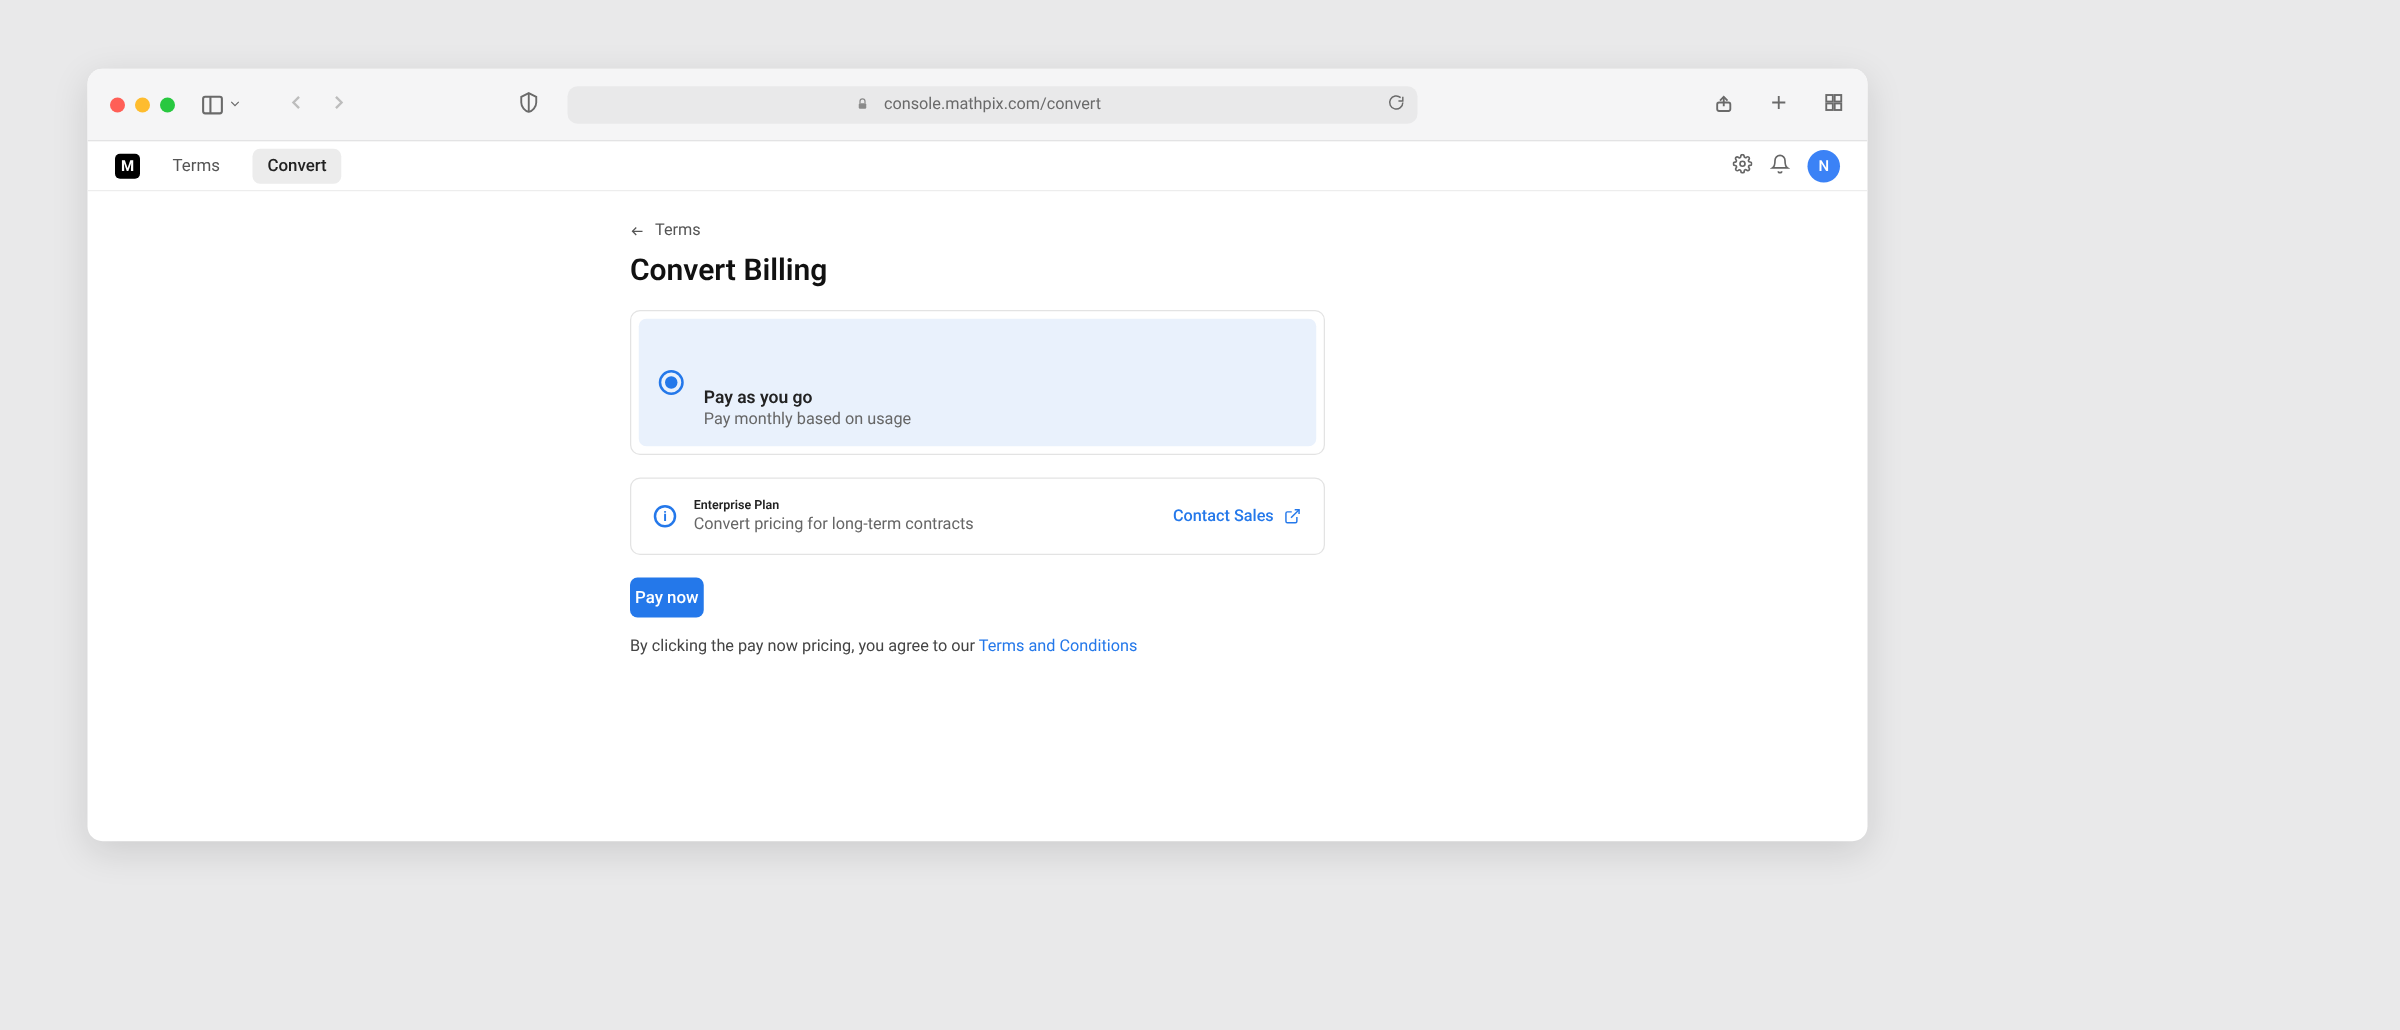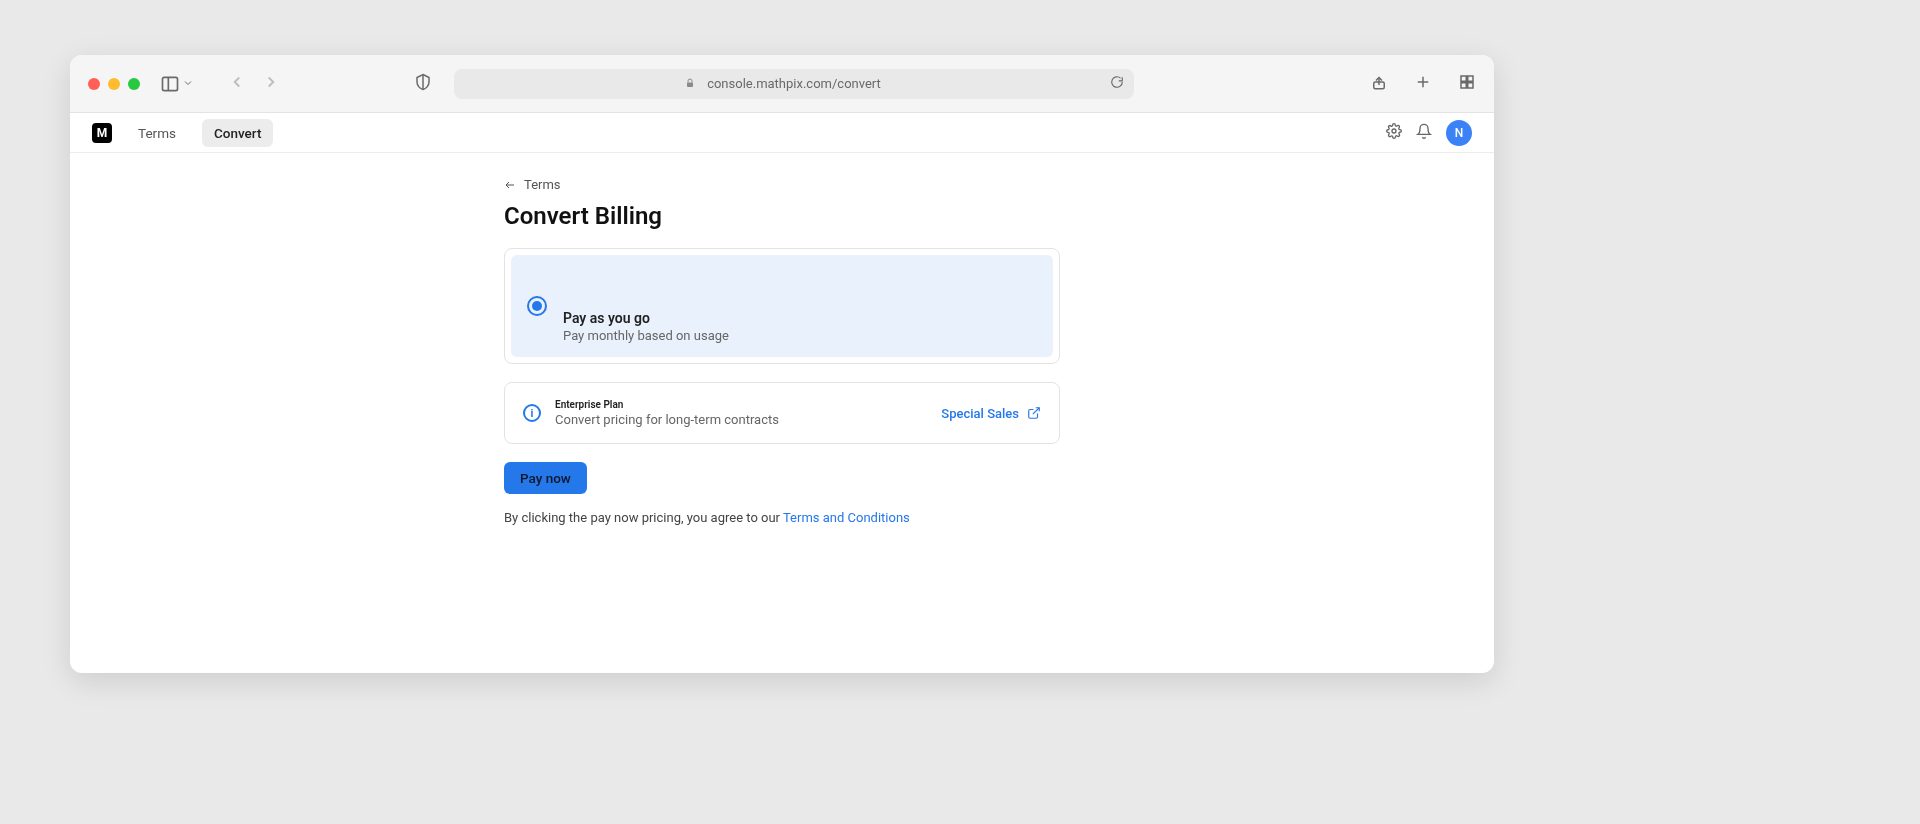--- a/index.html
+++ b/index.html
@@ -119,23 +119,23 @@
   width: 18px; height: 18px; border: 2px solid #2478ea; border-radius: 50%;
   display: flex; align-items: center; justify-content: center;
   color: #2478ea; font-size: 11px; font-weight: 700;
 }
 .ent-title { font-size: 10px; font-weight: 600; color: #222; }
 .ent-sub { font-size: 13px; color: #666; margin-top: 2px; }
 .contact-sales { margin-left: auto; display: flex; gap: 8px; align-items: center; color: #2478ea; font-size: 13px; font-weight: 500; cursor: pointer; }
 .contact-sales svg { width: 14px; height: 14px; }
 
 .pay-btn {
-  background: #2478ea; color: #0f172a;
+  background: #2478ea; color: #ffffff;
   border: none; border-radius: 6px;
-  padding: 8px 16px; font-size: 13.5px; font-weight: 500;
+  padding: 8px 4px; font-size: 13.5px; font-weight: 500;
   cursor: pointer; margin-bottom: 16px;
 }
 .terms { font-size: 13px; color: #444; }
 .terms a { color: #2478ea; text-decoration: none; }
 </style>
 </head>
 <body>
 
 <div class="window">
 
@@ -238,21 +238,21 @@
         </div>
       </div>
 
       <div class="enterprise-card">
         <div class="info-icon">i</div>
         <div>
           <div class="ent-title">Enterprise Plan</div>
           <div class="ent-sub">Convert pricing for long-term contracts</div>
         </div>
         <div class="contact-sales">
-          <span>Special Sales</span>
+          <span>Contact Sales</span>
           <svg viewBox="0 0 24 24" fill="none" stroke="currentColor" stroke-width="2">
               <path d="M18 13v6a2 2 0 0 1-2 2H5a2 2 0 0 1-2-2V8a2 2 0 0 1 2-2h6"></path>
               <polyline points="15 3 21 3 21 9"></polyline>
               <line x1="10" y1="14" x2="21" y2="3"></line>
             </svg>
         </div>
       </div>
 
       <button class="pay-btn">Pay now</button>
 

